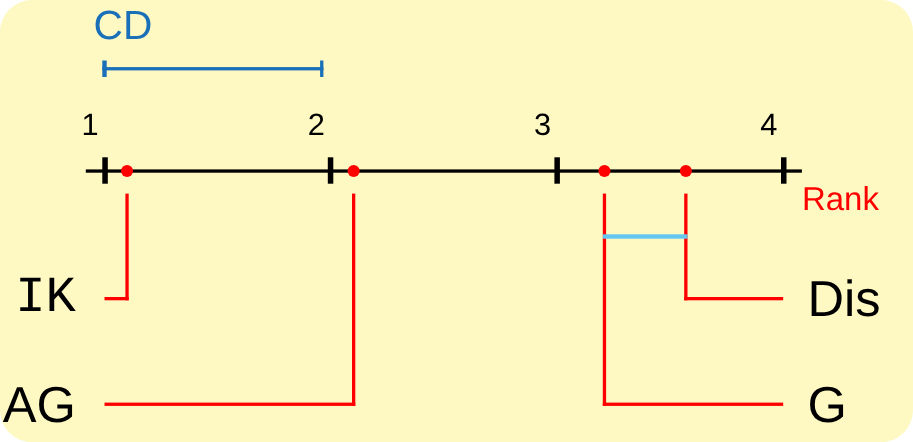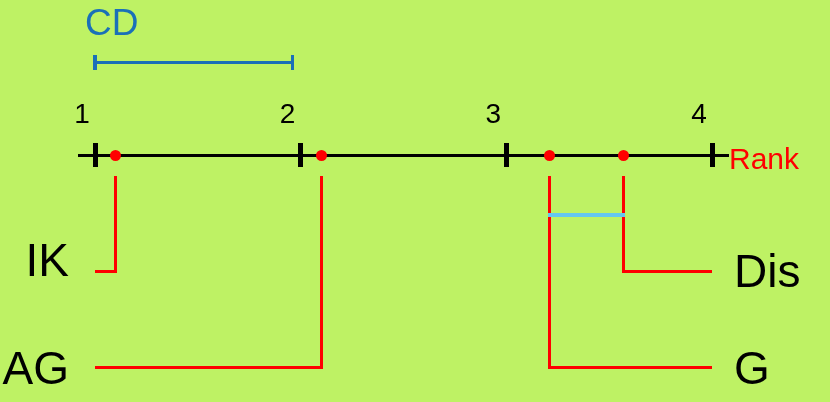--- a/index.html
+++ b/index.html
@@ -4,23 +4,24 @@
 <style>
   html, body {
     margin: 0;
     padding: 0;
     background: #ffffff;
   }
   .fig {
     position: relative;
     width: 830px;
     height: 402px;
-    background: #bef264;
+    background: #fef9c3;
     font-family: "Liberation Sans", "DejaVu Sans", sans-serif;
     overflow: hidden;
+    border-radius: 29px;
   }
   .fig > div {
     position: absolute;
     box-sizing: border-box;
   }
   .cd-label {
     left: 85px;
     top: 4px;
     font-size: 37px;
     line-height: 38px;
@@ -75,36 +76,36 @@
   .mlabel.side-right {
     left: 734px;
   }
 </style>
 </head>
 <body>
 
 <div id="fig" class="fig">
   <div class="cd-label" style="color: rgb(26, 112, 184);">CD</div>
   <div class="axis-line" style="background: rgb(0, 0, 0);"></div>
-  <div class="rank-label" style="color: rgb(255, 0, 0);">Rank</div>
+  <div class="rank-label" style="color: rgb(255, 0, 0); margin-top: 23px;">Rank</div>
 <div class="tick-bar" style="left: 92.5px; background: rgb(0, 0, 0);"></div>
     <div class="tick-num" style="left: 62px; color: rgb(0, 0, 0);">1</div>
     <div class="tick-bar" style="left: 298.17px; background: rgb(0, 0, 0);"></div>
     <div class="tick-num" style="left: 267.67px; color: rgb(0, 0, 0);">2</div>
     <div class="tick-bar" style="left: 503.84px; background: rgb(0, 0, 0);"></div>
     <div class="tick-num" style="left: 473.34px; color: rgb(0, 0, 0);">3</div>
     <div class="tick-bar" style="left: 709.51px; background: rgb(0, 0, 0);"></div>
     <div class="tick-num" style="left: 679.01px; color: rgb(0, 0, 0);">4</div>
     <div class="hline" style="left: 93.25px; top: 60.5px; width: 200.943px; background: rgb(26, 112, 184);"></div>
     <div class="cdcap" style="left: 93.25px; top: 55px; background: rgb(26, 112, 184);"></div>
     <div class="cdcap" style="left: 290.693px; top: 55px; background: rgb(26, 112, 184);"></div>
     <div class="dot" style="left: 110.067px; background: rgb(255, 0, 0);"></div>
     <div class="vline" style="left: 114.067px; top: 176px; height: 96.5px; background: rgb(255, 0, 0);"></div>
     <div class="hline" style="left: 95px; width: 22.067px; top: 269.5px; background: rgb(255, 0, 0);"></div>
-    <div class="mlabel side-left" style="top: 234px; color: rgb(0, 0, 0);">IK</div>
+    <div class="mlabel side-left" style="top: 245px; color: rgb(0, 0, 0); font-family: Liberation Mono, monospace;">IK</div>
     <div class="dot" style="left: 315.737px; background: rgb(255, 0, 0);"></div>
     <div class="vline" style="left: 319.737px; top: 176px; height: 193px; background: rgb(255, 0, 0);"></div>
     <div class="hline" style="left: 95px; width: 227.737px; top: 366px; background: rgb(255, 0, 0);"></div>
     <div class="mlabel side-left" style="top: 341.5px; color: rgb(0, 0, 0); text-align: right;">AG</div>
     <div class="dot" style="left: 544.031px; background: rgb(255, 0, 0);"></div>
     <div class="vline" style="left: 548.031px; top: 176px; height: 193px; background: rgb(255, 0, 0);"></div>
     <div class="hline" style="left: 548.031px; width: 164.469px; top: 366px; background: rgb(255, 0, 0);"></div>
     <div class="mlabel side-right" style="top: 341.5px; color: rgb(0, 0, 0);">G</div>
     <div class="dot" style="left: 618.072px; background: rgb(255, 0, 0);"></div>
     <div class="vline" style="left: 622.072px; top: 176px; height: 96.5px; background: rgb(255, 0, 0);"></div>

